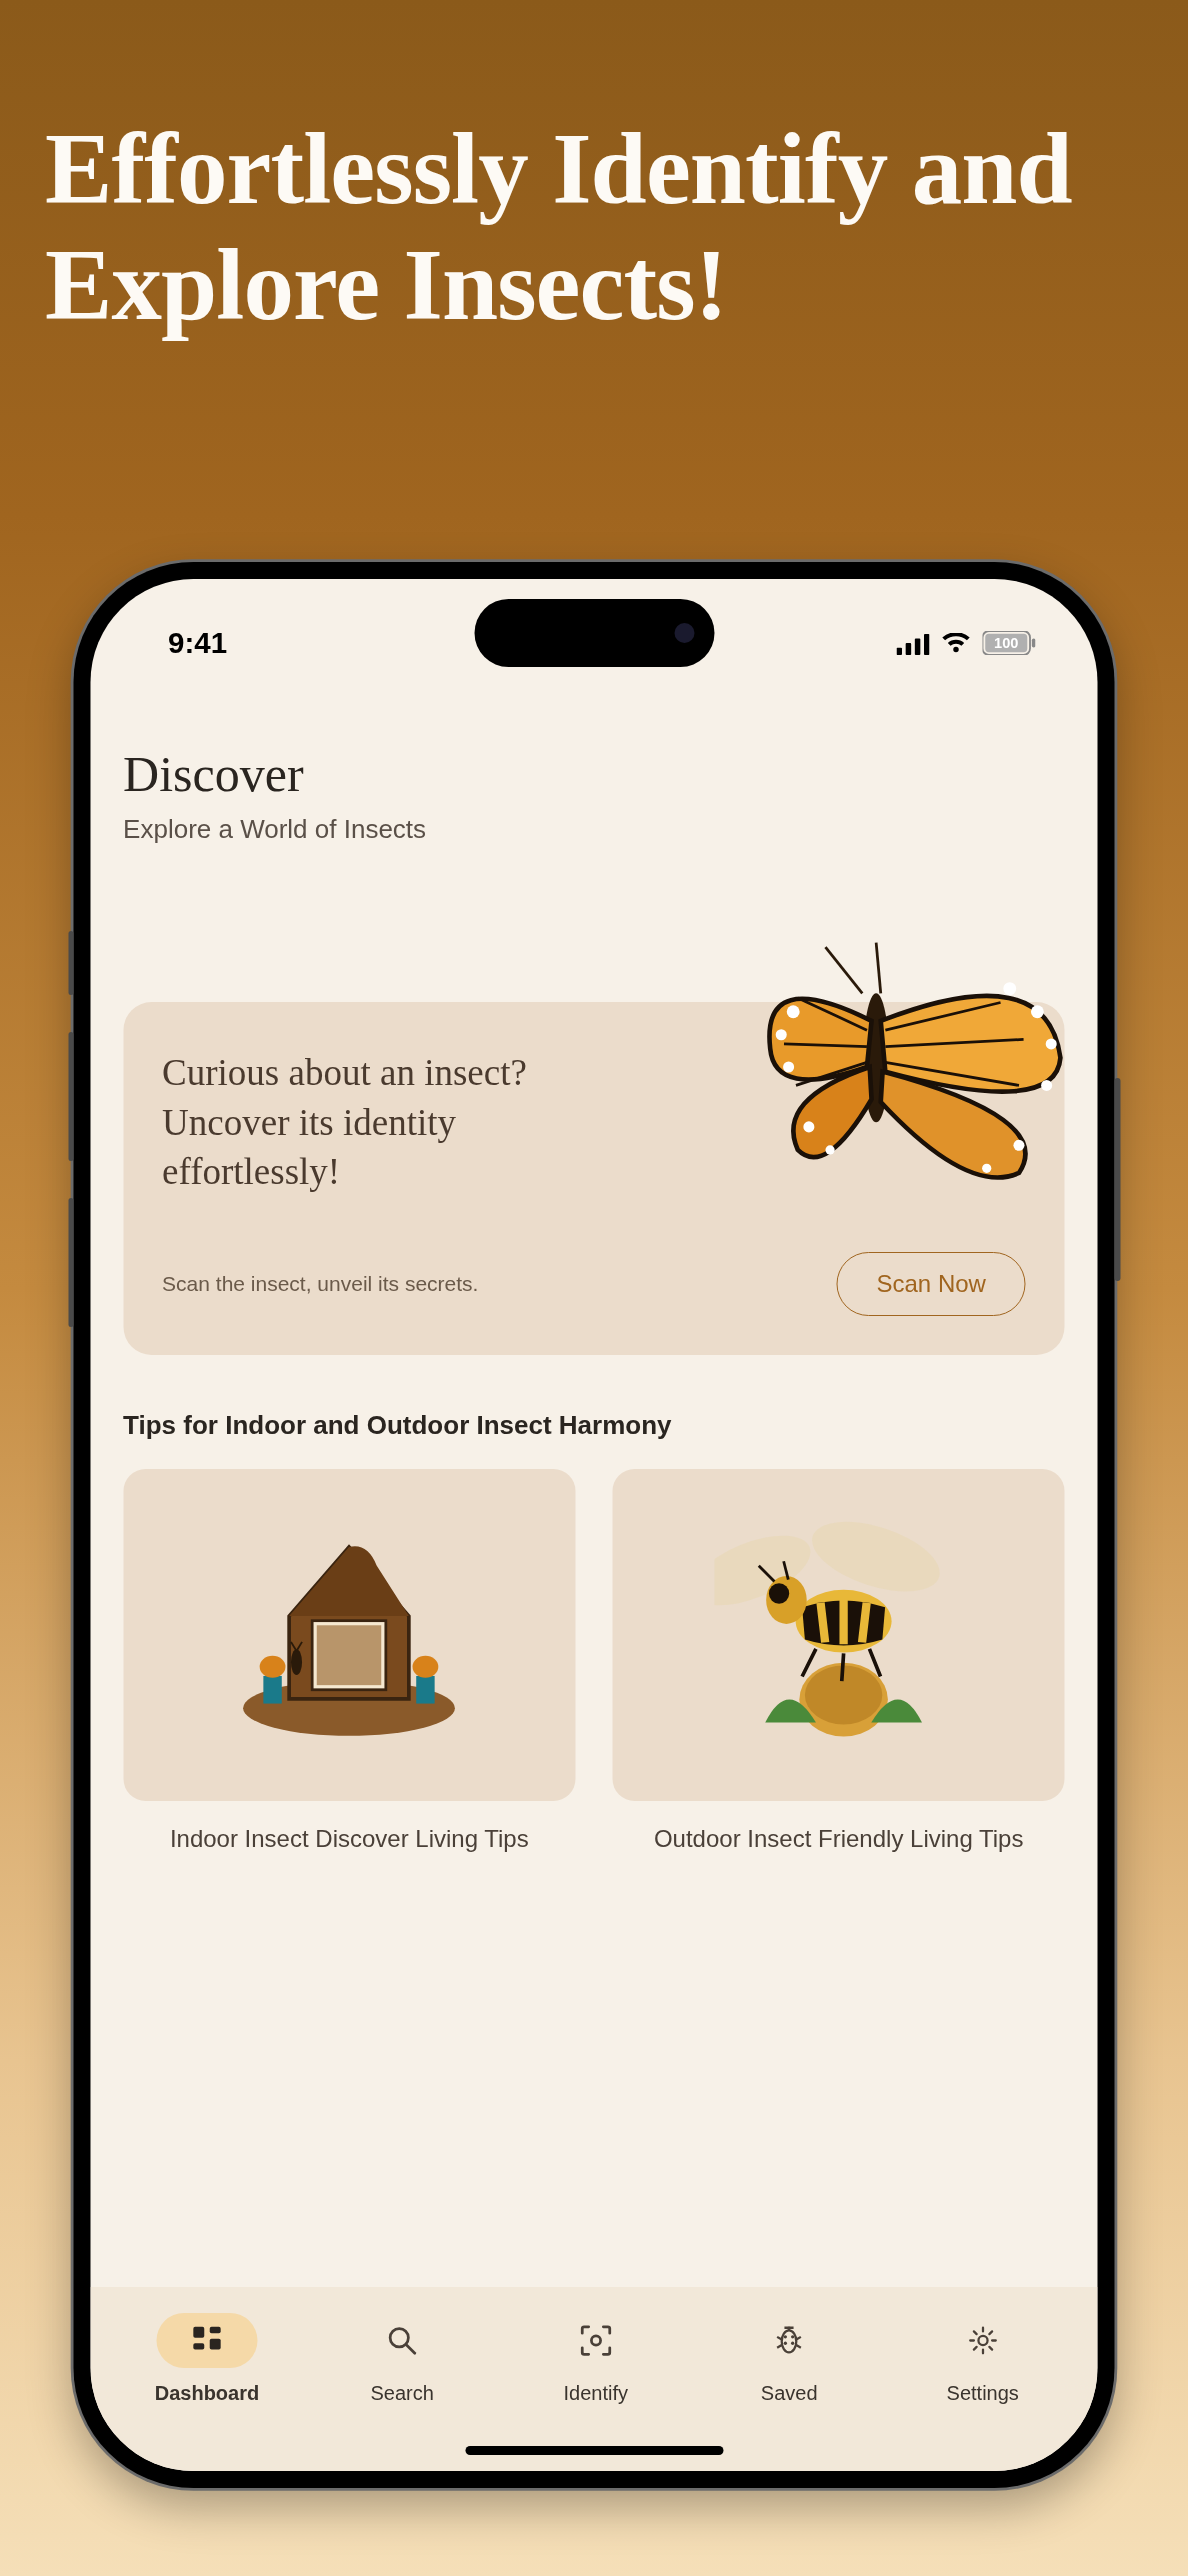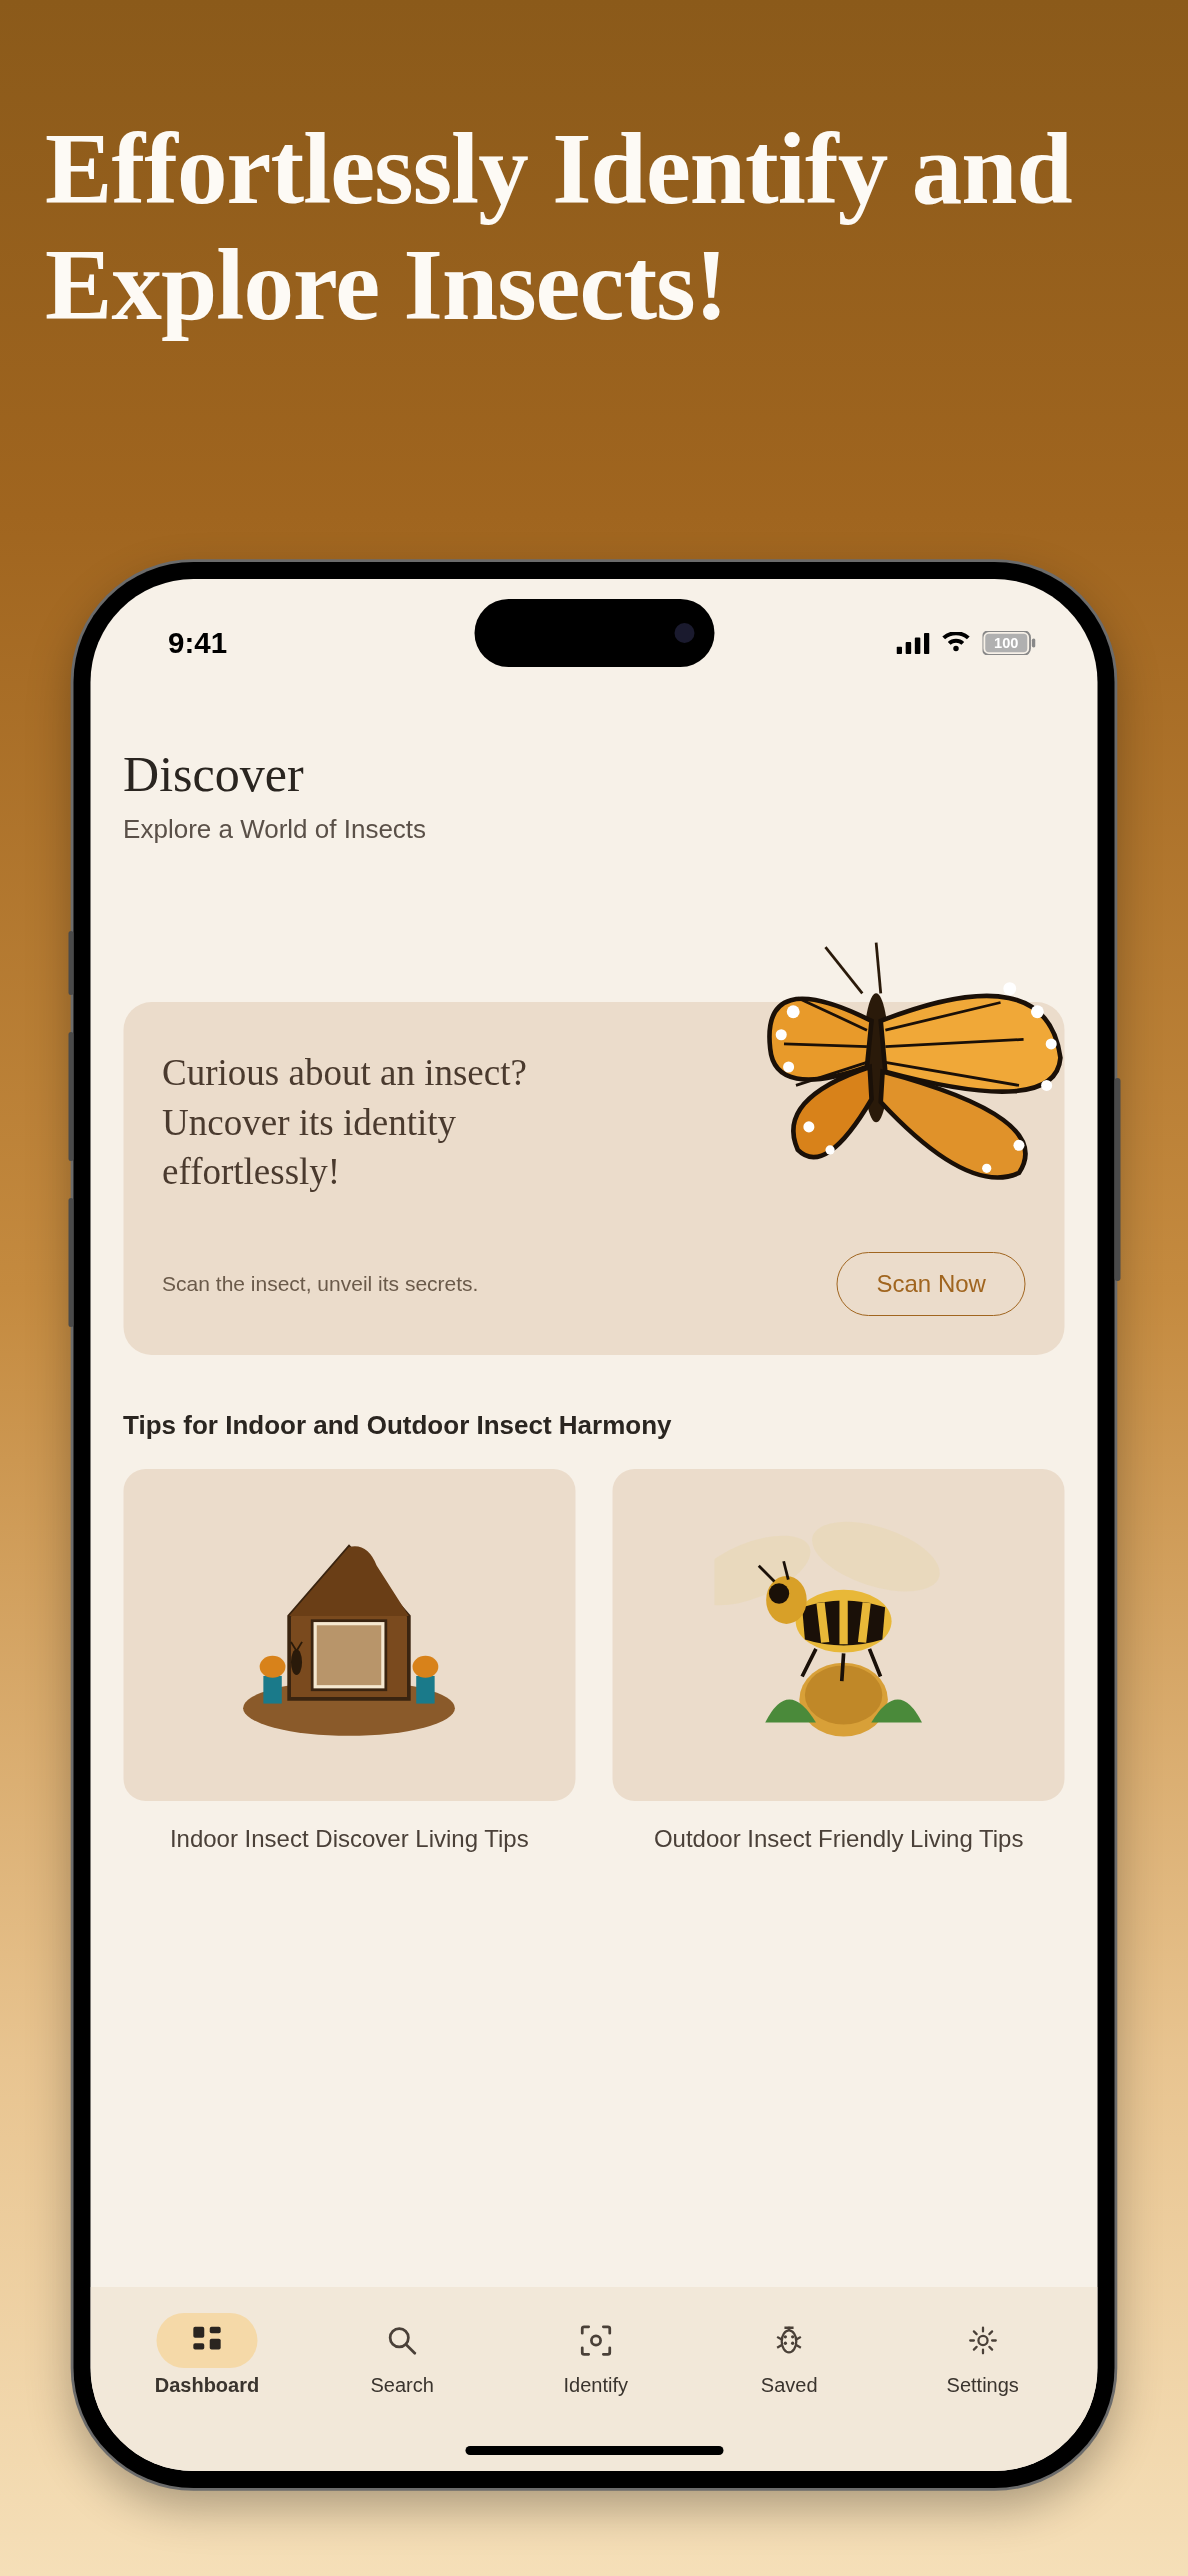--- a/index.html
+++ b/index.html
@@ -75,21 +75,21 @@
   left: 0;
   right: 0;
   height: 101px;
   display: flex;
   justify-content: space-between;
   align-items: center;
   padding: 28px 55px 0;
   z-index: 5;
 }
 .status-time { font-size: 29.5px; font-weight: 600; color: #000; margin-left: 23px; }
-.status-right { display: flex; align-items: center; gap: 11px; margin-right: 7.4px; }
+.status-right { display: flex; align-items: flex-end; gap: 11px; margin-right: 7.4px; }
 .content {
   position: absolute;
   top: 138px;
   left: 0;
   right: 0;
   bottom: 0;
   padding: 0 33px;
 }
 .page-title {
   font-family: Georgia, serif;
@@ -173,21 +173,21 @@
   bottom: 0;
   left: 0;
   right: 0;
   height: 184px;
   background: #f2e8d9;
   display: flex;
   justify-content: space-around;
   align-items: flex-start;
   padding: 26px 18.4px 0;
 }
-.nav-item { display: flex; flex-direction: column; align-items: center; gap: 6px; cursor: pointer; }
+.nav-item { display: flex; flex-direction: column; align-items: center; gap: 14px; cursor: pointer; }
 .nav-icon-wrap {
   width: 101px;
   height: 55px;
   display: flex;
   align-items: center;
   justify-content: center;
   border-radius: 28px;
 }
 .nav-item.active .nav-icon-wrap { background: #f5d9a8; }
 .nav-label { font-size: 20px; color: #3a342e; }

